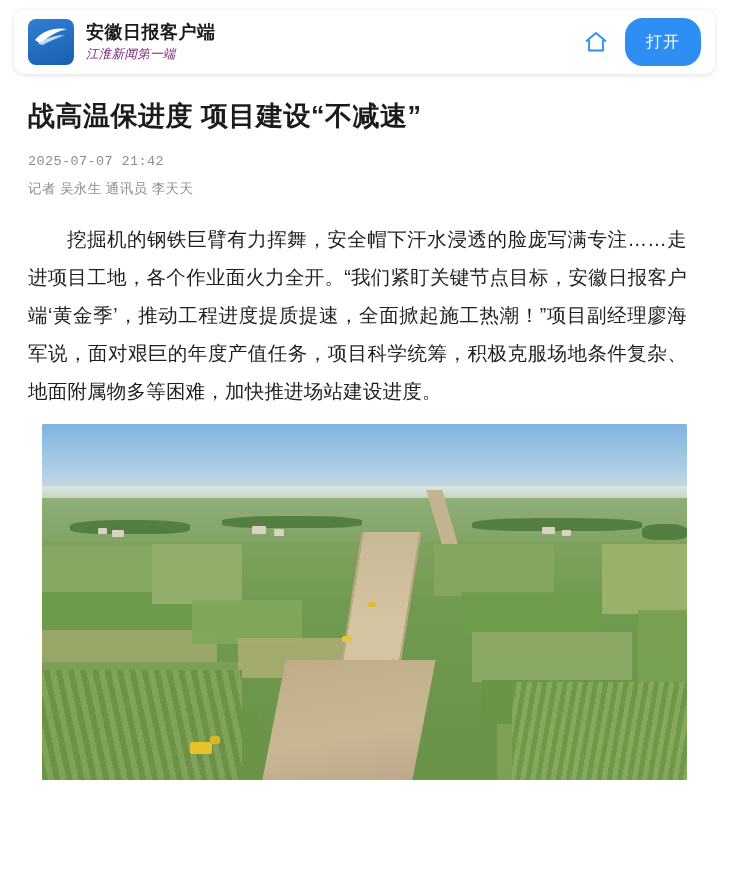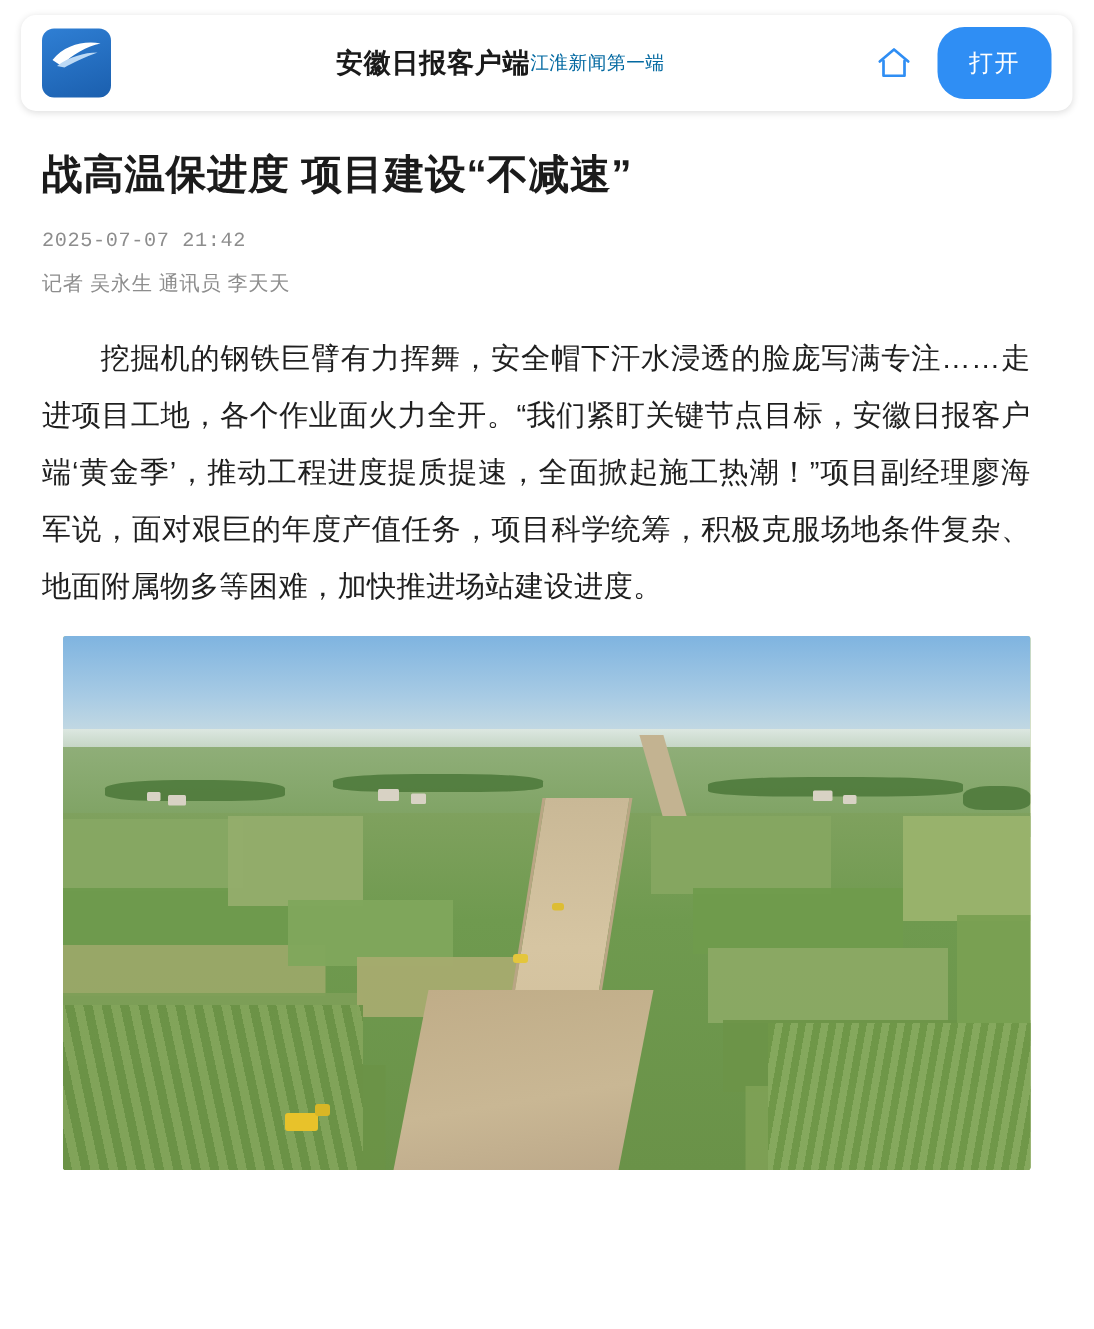--- a/index.html
+++ b/index.html
@@ -56,38 +56,39 @@
     font-size: 7px;
     line-height: 11px;
     text-align: left;
     letter-spacing: 0px;
     font-family: "Liberation Serif", serif;
     margin-left: 48px;
   }
   .app-texts {
     margin-left: 12px;
     display: flex;
-    flex-direction: row;
+    flex-direction: column;
     justify-content: center;
     flex: 1 1 auto;
     min-width: 0;
   }
   .app-title {
     font-size: 18px;
     color: #1a1a1a;
     font-weight: bold;
     line-height: 22px;
     letter-spacing: 0.5px;
   }
   .app-sub {
     font-size: 12.5px;
-    color: #0369a1;
+    color: #701a75;
     line-height: 18px;
     margin-top: 2px;
     letter-spacing: 0.3px;
+    font-style: italic;
   }
   .home-icon {
     width: 30px;
     height: 30px;
     margin-right: 14px;
     flex: 0 0 auto;
     display: flex;
     align-items: center;
     justify-content: center;
   }

